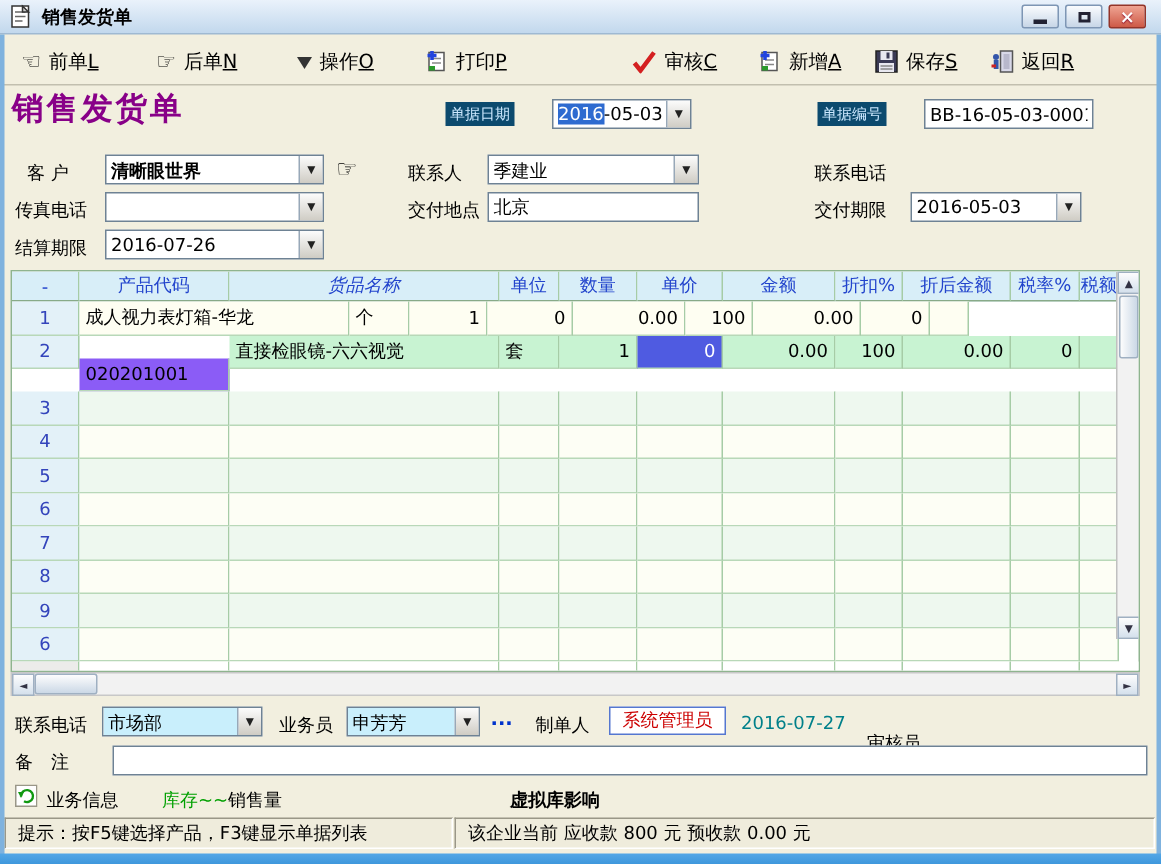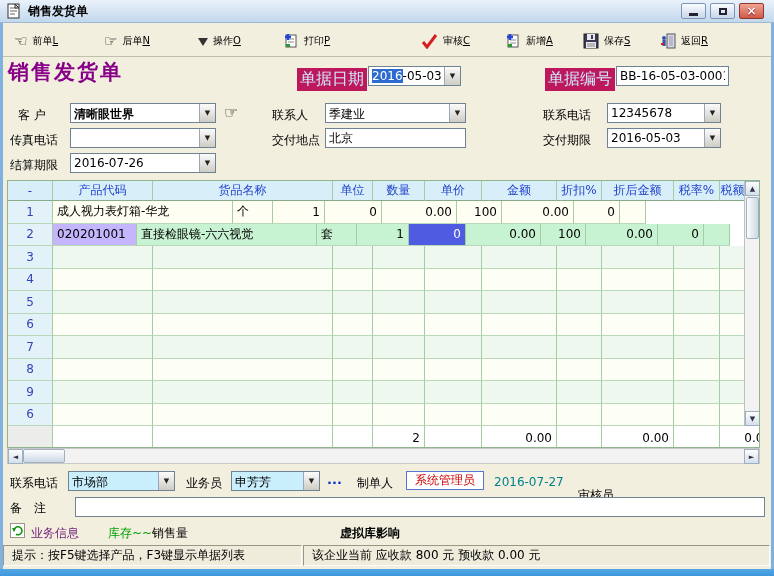--- a/index.html
+++ b/index.html
@@ -21,27 +21,27 @@
   .winbtns{position:absolute;right:10px;top:3px;display:flex;gap:4px;}
   .wbtn{width:25px;height:16px;border:1px solid #7E96B4;border-radius:2px;
     background:linear-gradient(#FAFCFE,#C7D6E7);display:flex;align-items:center;justify-content:center;
     font-size:10px;color:#1A2B3C;line-height:1;}
   .wbtn.close{background:linear-gradient(#EFA493,#CE5A47);border-color:#93352A;color:#fff;font-weight:bold;font-size:12px;text-shadow:0 1px 1px #802;}
   .wbtn .mingl{width:9px;height:3px;background:#223;margin-top:6px;}
   .wbtn .maxgl{width:8px;height:7px;border:2px solid #223;}
   
   .toolbar{position:absolute;left:0;top:24px;width:774px;height:33px;border-bottom:1px solid #C2BFAF;}
   .tbtn{position:absolute;top:6px;height:22px;display:flex;align-items:center;gap:5px;cursor:default;}
-  .tbtn .lbl{font-size:10px;}
+  .tbtn .lbl{font-size:13px;}
   .tbtn u{text-decoration:underline;}
   .glyph{font-size:15px;line-height:1;}
   .i-down{width:0;height:0;border:5px solid transparent;border-top:8px solid #333;margin-top:6px;}
   
   .flabel{position:absolute;font-size:12px;white-space:nowrap;}
-  .hlabel{position:absolute;font-size:16px;background:#be185d;color:#CDE9FF;padding:1px 3px;white-space:nowrap;}
+  .hlabel{position:absolute;font-size:10px;background:#0c4a6e;color:#CDE9FF;padding:1px 3px;white-space:nowrap;}
   .page-title{position:absolute;left:8px;top:58px;font-size:21px;font-weight:bold;color:#880088;letter-spacing:2px;}
   .combo{position:absolute;height:20px;border:1px solid #6E8294;background:#fff;display:flex;overflow:hidden;}
   .combo .txt{flex:1;padding:2px 3px;white-space:nowrap;overflow:hidden;font-size:12px;}
   .combo.blue .txt{background:#C9EFFC;}
   .dar{width:16px;border-left:1px solid #98A8B8;background:linear-gradient(#FCFCFC,#CFCCC4);display:flex;align-items:center;justify-content:center;flex:none;}
   .dar::after{content:"▼";font-size:7px;color:#222;}
   .tinput{position:absolute;height:20px;border:1px solid #6E8294;background:#fff;font-size:12px;padding:1px 3px;font-family:"DejaVu Sans",sans-serif;}
   .selpart{background:#2E6BD0;color:#fff;}
   .hand{position:absolute;font-size:16px;line-height:1;}
   
@@ -61,21 +61,21 @@
     display:flex;align-items:center;justify-content:center;font-size:7px;color:#334;}
   .vthumb{width:13px;height:42px;margin:1px;background:linear-gradient(90deg,#FDFDFD,#CBD8E6);border:1px solid #9FB0C2;border-radius:2px;}
   .vscroll .down{position:absolute;bottom:0;}
   .hscroll{position:absolute;left:7px;top:448px;width:753px;height:16px;background:#F2F2F2;border:1px solid #C8C8C8;display:flex;}
   .hthumb{width:42px;height:14px;background:linear-gradient(#FDFDFD,#CBD8E6);border:1px solid #9FB0C2;border-radius:2px;}
   .hscroll .right{position:absolute;right:0;top:0;}
   
   .maker-box{position:absolute;left:406px;top:471px;width:78px;height:19px;border:1px solid #5577D0;background:#fff;
     color:#CC0000;display:flex;align-items:center;justify-content:center;font-size:12px;}
   .teal{color:#00808A;}
-  .blue-link{color:#701a75;}
+  .blue-link{color:#000000;}
   .green-link{color:#00A000;}
   .dots{position:absolute;left:327px;top:472px;color:#0033CC;font-weight:bold;font-size:13px;}
   
   .ref-ic{position:absolute;left:10px;top:523px;width:15px;height:15px;}
   
   .sbar{position:absolute;left:3px;top:545px;height:21px;background:#EFECDC;border:1px solid;
     border-color:#9A9788 #FFFFFF #FFFFFF #9A9788;display:flex;align-items:center;padding:0 8px;font-size:12px;white-space:nowrap;overflow:hidden;}
 </style>
 </head>
 <body>
@@ -182,24 +182,20 @@
     <span class="txt">清晰眼世界</span>
       <span class="dar"></span>
   </div>
   <span class="hand" style="left:224px;top:105px;">☞</span>
   <div class="flabel" style="left:272px;top:107px;">联系人</div>
   <div class="combo" style="left:325px;top:103px;width:141px;">
     <span class="txt">季建业</span>
       <span class="dar"></span>
   </div>
   <div class="flabel" style="left:543px;top:107px;">联系电话</div>
-  <div class="combo" style="left:607px;top:103px;width:114px;">
-    <span class="txt">12345678</span>
-      <span class="dar"></span>
-  </div>
 
   <div class="flabel" style="left:10px;top:132px;">传真电话</div>
   <div class="combo" style="left:70px;top:128px;width:146px;">
     <span class="txt"></span>
       <span class="dar"></span>
   </div>
   <div class="flabel" style="left:272px;top:132px;">交付地点</div>
   <input class="tinput" style="left: 325px; top: 128px; width: 141px;" value="北京">
   <div class="flabel" style="left:543px;top:132px;">交付期限</div>
   <div class="combo" style="left:607px;top:128px;width:114px;">
@@ -210,21 +206,21 @@
   <div class="flabel" style="left:10px;top:157px;">结算期限</div>
   <div class="combo" style="left:70px;top:153px;width:146px;">
     <span class="txt">2016-07-26</span>
       <span class="dar"></span>
   </div>
 
   <div class="grid">
     <div class="ghead">
         <div class="hcell" style="width: 45px; justify-content: center;">-</div>
         <div class="hcell" style="width: 100px; justify-content: center;">产品代码</div>
-        <div class="hcell" style="width: 180px; justify-content: center;">货品名称</div>
+        <div class="hcell" style="width: 180px; justify-content: center; font-style: italic;">货品名称</div>
         <div class="hcell" style="width: 40px; justify-content: center;">单位</div>
         <div class="hcell" style="width: 52px; justify-content: center;">数量</div>
         <div class="hcell" style="width: 57px; justify-content: center;">单价</div>
         <div class="hcell" style="width: 75px; justify-content: center;">金额</div>
         <div class="hcell" style="width: 45px; justify-content: center;">折扣%</div>
         <div class="hcell" style="width: 72px; justify-content: center;">折后金额</div>
         <div class="hcell" style="width: 46px; justify-content: center;">税率%</div>
         <div class="hcell" style="width: 26px; justify-content: center;">税额</div>
       </div>
     <div>
@@ -235,21 +231,21 @@
           <div class="gcell" style="width: 52px; justify-content: flex-end; background: rgb(254, 254, 242);">1</div>
           <div class="gcell" style="width: 57px; justify-content: flex-end; background: rgb(254, 254, 242);">0</div>
           <div class="gcell" style="width: 75px; justify-content: flex-end; background: rgb(254, 254, 242);">0.00</div>
           <div class="gcell" style="width: 45px; justify-content: flex-end; background: rgb(254, 254, 242);">100</div>
           <div class="gcell" style="width: 72px; justify-content: flex-end; background: rgb(254, 254, 242);">0.00</div>
           <div class="gcell" style="width: 46px; justify-content: flex-end; background: rgb(254, 254, 242);">0</div>
           <div class="gcell" style="width: 26px; background: rgb(254, 254, 242);"></div>
         </div>
         <div class="grow">
           <div class="gcell ncell" style="width: 45px; justify-content: center;">2</div>
-          <div class="gcell" style="width: 84px; background: #c4b5fd;">020201001</div>
+          <div class="gcell" style="width: 100px; background: #8b5cf6; margin-top: 15px;">020201001</div>
           <div class="gcell" style="width: 180px; background: rgb(200, 243, 210);">直接检眼镜-六六视觉</div>
           <div class="gcell" style="width: 40px; background: rgb(200, 243, 210);">套</div>
           <div class="gcell" style="width: 52px; justify-content: flex-end; background: rgb(200, 243, 210);">1</div>
           <div class="gcell selcell" style="width: 57px; justify-content: flex-end; background: rgb(200, 243, 210);">0</div>
           <div class="gcell" style="width: 75px; justify-content: flex-end; background: rgb(200, 243, 210);">0.00</div>
           <div class="gcell" style="width: 45px; justify-content: flex-end; background: rgb(200, 243, 210);">100</div>
           <div class="gcell" style="width: 72px; justify-content: flex-end; background: rgb(200, 243, 210);">0.00</div>
           <div class="gcell" style="width: 46px; justify-content: flex-end; background: rgb(200, 243, 210);">0</div>
           <div class="gcell" style="width: 26px; background: rgb(200, 243, 210);"></div>
         </div>

